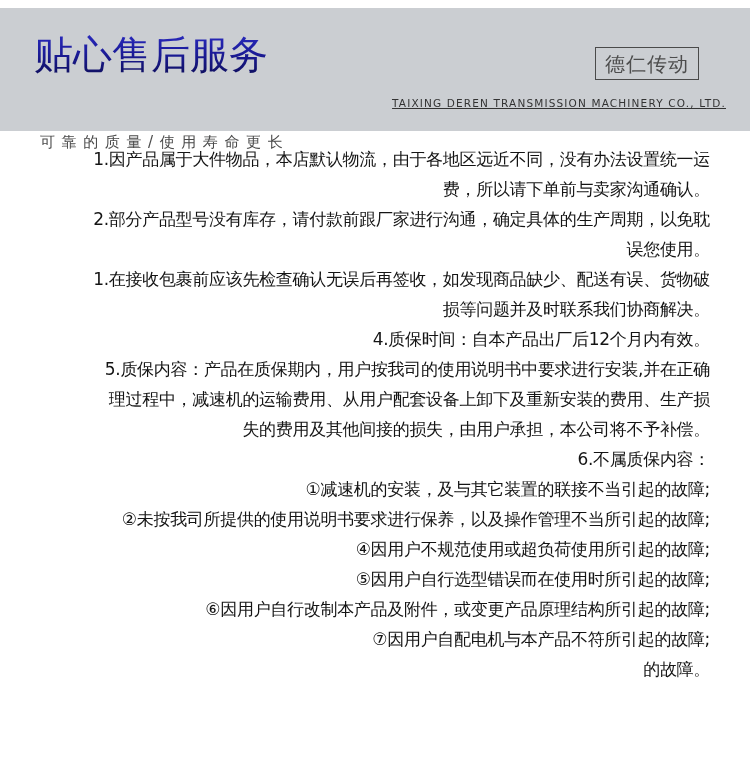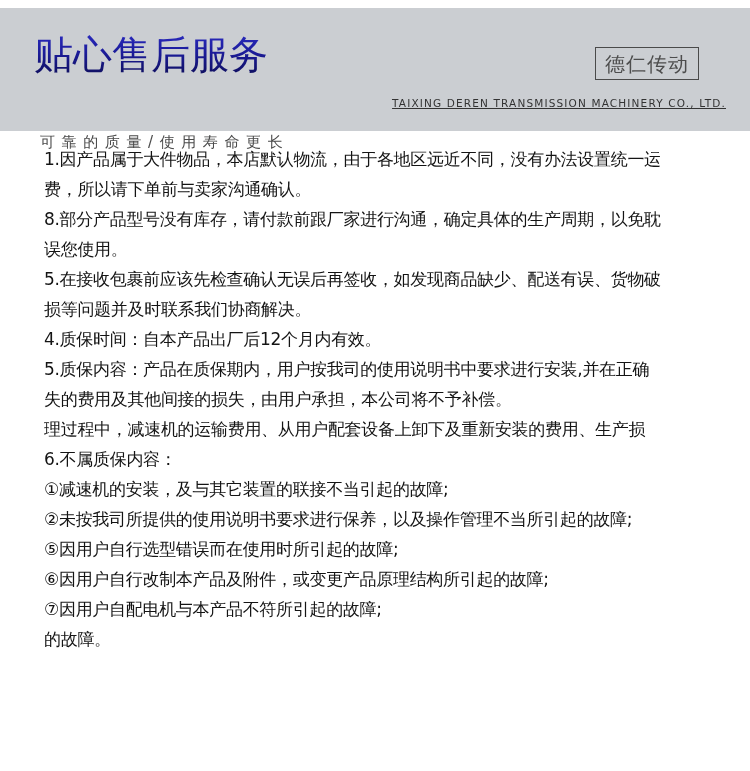--- a/index.html
+++ b/index.html
@@ -83,45 +83,47 @@
       top: 144px;
       width: 666px;
     }
     .line {
       font-size: 17px;
       line-height: 30px;
       height: 30px;
       color: #141414;
       white-space: nowrap;
       letter-spacing: -0.3px;
+      text-align: right;
     }
   </style>
 </head>
 <body>
 
 <div class="header">
   <div class="title">贴心售后服务</div>
   <div class="subtitle">可靠的质量/使用寿命更长</div>
   <div class="brand-box">
     <span class="brand-name">德仁传动</span>
   </div>
   <div class="company-en">TAIXING DEREN TRANSMISSION MACHINERY CO., LTD.</div>
 </div>
 
 <div class="content">
   <div class="line">1.因产品属于大件物品，本店默认物流，由于各地区远近不同，没有办法设置统一运</div>
   <div class="line">费，所以请下单前与卖家沟通确认。</div>
-  <div class="line">8.部分产品型号没有库存，请付款前跟厂家进行沟通，确定具体的生产周期，以免耽</div>
+  <div class="line">2.部分产品型号没有库存，请付款前跟厂家进行沟通，确定具体的生产周期，以免耽</div>
   <div class="line">误您使用。</div>
-  <div class="line">5.在接收包裹前应该先检查确认无误后再签收，如发现商品缺少、配送有误、货物破</div>
+  <div class="line">1.在接收包裹前应该先检查确认无误后再签收，如发现商品缺少、配送有误、货物破</div>
   <div class="line">损等问题并及时联系我们协商解决。</div>
   <div class="line">4.质保时间：自本产品出厂后12个月内有效。</div>
   <div class="line">5.质保内容：产品在质保期内，用户按我司的使用说明书中要求进行安装,并在正确</div>
+  <div class="line">理过程中，减速机的运输费用、从用户配套设备上卸下及重新安装的费用、生产损</div>
   <div class="line">失的费用及其他间接的损失，由用户承担，本公司将不予补偿。</div>
-  <div class="line">理过程中，减速机的运输费用、从用户配套设备上卸下及重新安装的费用、生产损</div>
   <div class="line">6.不属质保内容：</div>
   <div class="line">①减速机的安装，及与其它装置的联接不当引起的故障;</div>
   <div class="line">②未按我司所提供的使用说明书要求进行保养，以及操作管理不当所引起的故障;</div>
+  <div class="line">④因用户不规范使用或超负荷使用所引起的故障;</div>
   <div class="line">⑤因用户自行选型错误而在使用时所引起的故障;</div>
   <div class="line">⑥因用户自行改制本产品及附件，或变更产品原理结构所引起的故障;</div>
   <div class="line">⑦因用户自配电机与本产品不符所引起的故障;</div>
   <div class="line">的故障。</div>
 </div>
 
 </body></html>

